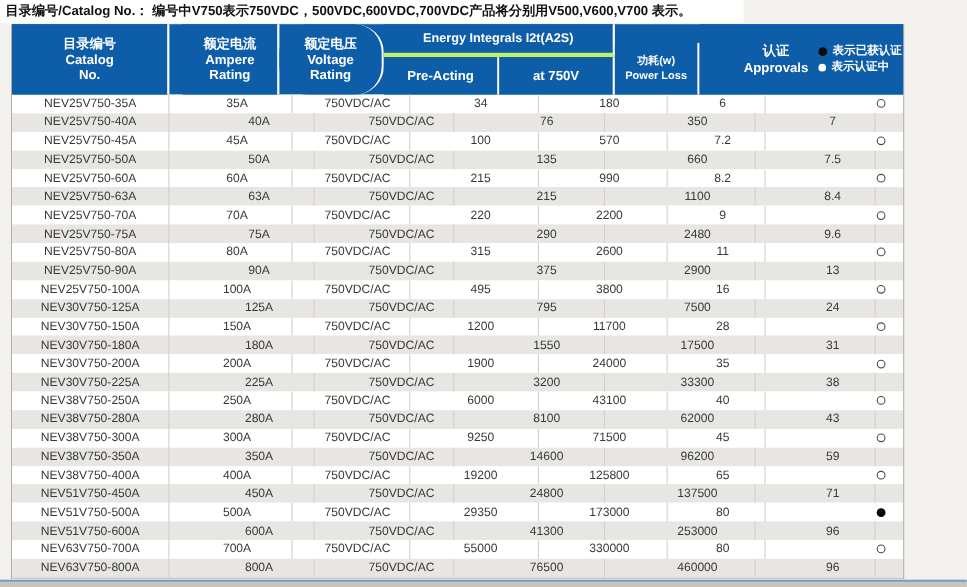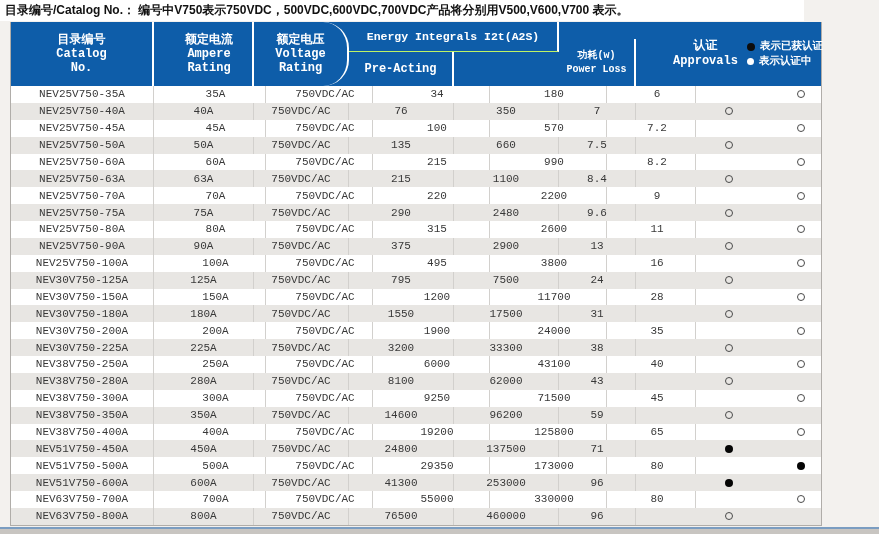--- a/index.html
+++ b/index.html
@@ -2,68 +2,68 @@
 <html style="--header-blue: #0e5da9; --page-bg: #f3f1ee; --stripe: #e8e6e3; --table-border: #b0ada9; --cell-border: #d2d0cd; --bottom-line: #7b9dc1; --bottom-strip: #c8c5c1;"><head>
 <meta charset="utf-8">
 <style>
   html,body{margin:0;padding:0;}
   body{
     width:879px;height:534px;position:relative;overflow:hidden;
     background:var(--page-bg,#f3f1ee);
     font-family:"Liberation Sans","DejaVu Sans",sans-serif;
   }
   .title-bar{
-    position:absolute;left:0;top:0;width:804px;height:21px;
+    position:absolute;left:0;top:0;width:676px;height:21px;
     background:#ffffff;display:flex;align-items:center;
     font-size:12px;font-weight:bold;color:#111;
     padding-left:5px;box-sizing:border-box;white-space:nowrap;
   }
   .fuse-table{
     position:absolute;left:10px;top:22px;width:812px;
     border:1px solid var(--table-border,#b0ada9);
     border-top:none;
-    box-sizing:border-box;background:#fff;font-family:Liberation Mono, monospace;
+    box-sizing:border-box;background:#fff;
   }
   
   .thead{
     display:grid;
     grid-template-columns:143px 100px 95px 105px 105px 77px 185px;
     grid-template-rows:30px 34px;
     background:var(--header-blue,#0e5da9);
   }
   .th{
     background:var(--header-blue,#0e5da9);color:#fff;font-weight:bold;
     display:flex;flex-direction:column;align-items:center;justify-content:center;
     text-align:center;line-height:14px;font-size:12px;box-sizing:border-box;
     border-right:2px solid #fff;
   }
   .th-catalog{grid-column:1;grid-row:1/3;}
   .th-ampere{grid-column:2;grid-row:1/3;margin-left:12px;}
   .th-voltage{grid-column:3;grid-row:1/3;border-radius:26px;}
-  .th-energy{grid-column:4/6;grid-row:1;border-bottom:1px solid #bef264;font-size:11.5px;}
+  .th-energy{grid-column:4/6;grid-row:1;border-bottom:4px solid #bef264;font-size:11.5px;}
   .th-pre{grid-column:4;grid-row:2;}
   .th-at{grid-column:5;grid-row:2;}
   .th-power{grid-column:6;grid-row:1/3;font-size:10px;margin-top:17px;}
   .th-approvals{grid-column:7;grid-row:1/3;border-right:none;
     flex-direction:row;gap:9px;justify-content:center;align-items:center;padding-left:39px;}
   .appr-title{display:flex;flex-direction:column;align-items:center;line-height:15px;}
   .legend{display:flex;flex-direction:column;gap:4px;font-size:10.5px;line-height:11px;}
   .legend-item{display:flex;align-items:center;gap:5px;white-space:nowrap;text-align:right;}
   .dot{border-radius:50%;flex:0 0 auto;}
   .dot-black{width:8px;height:8px;background:#0d0d0d;}
   .dot-white{width:7px;height:7px;background:#ffffff;}
   
   .tbody{display:block;}
   .tr{
     display:grid;
     grid-template-columns:143px 100px 95px 105px 105px 77px 185px;
     height:16.88px;
   }
   .tr.odd{background:#ffffff;gap:12px;}
-  .tr.even{background:var(--stripe,#e8e6e3);}
+  .tr.even{background:var(--stripe,#e8e6e3);gap:32px;}
   .td{
     font-size:11px;color:#383838;
     display:flex;align-items:center;justify-content:center;
     border-right:1px solid var(--cell-border,#d2d0cd);
     box-sizing:border-box;overflow:hidden;white-space:nowrap;
   }
   .td:last-child{border-right:none;}
   .appr-circle{border-radius:50%;}
   .appr-circle.hollow{width:6px;height:6px;border:1.3px solid #4a4a4a;background:transparent;}
   .appr-circle.filled{width:8px;height:8px;background:#050505;}
@@ -96,20 +96,23 @@
       <span>额定电压</span>
       <span>Voltage</span>
       <span>Rating</span>
     </div>
     <div class="th th-energy">
       <span>Energy Integrals I2t(A2S)</span>
     </div>
     <div class="th th-pre">
       <span>Pre-Acting</span>
     </div>
+    <div class="th th-at">
+      <span>at 750V</span>
+    </div>
     <div class="th th-power">
       <span>功耗(w)</span>
       <span>Power Loss</span>
     </div>
     <div class="th th-approvals">
       <div class="appr-title">
         <span>认证</span>
         <span>Approvals</span>
       </div>
       <div class="legend">

